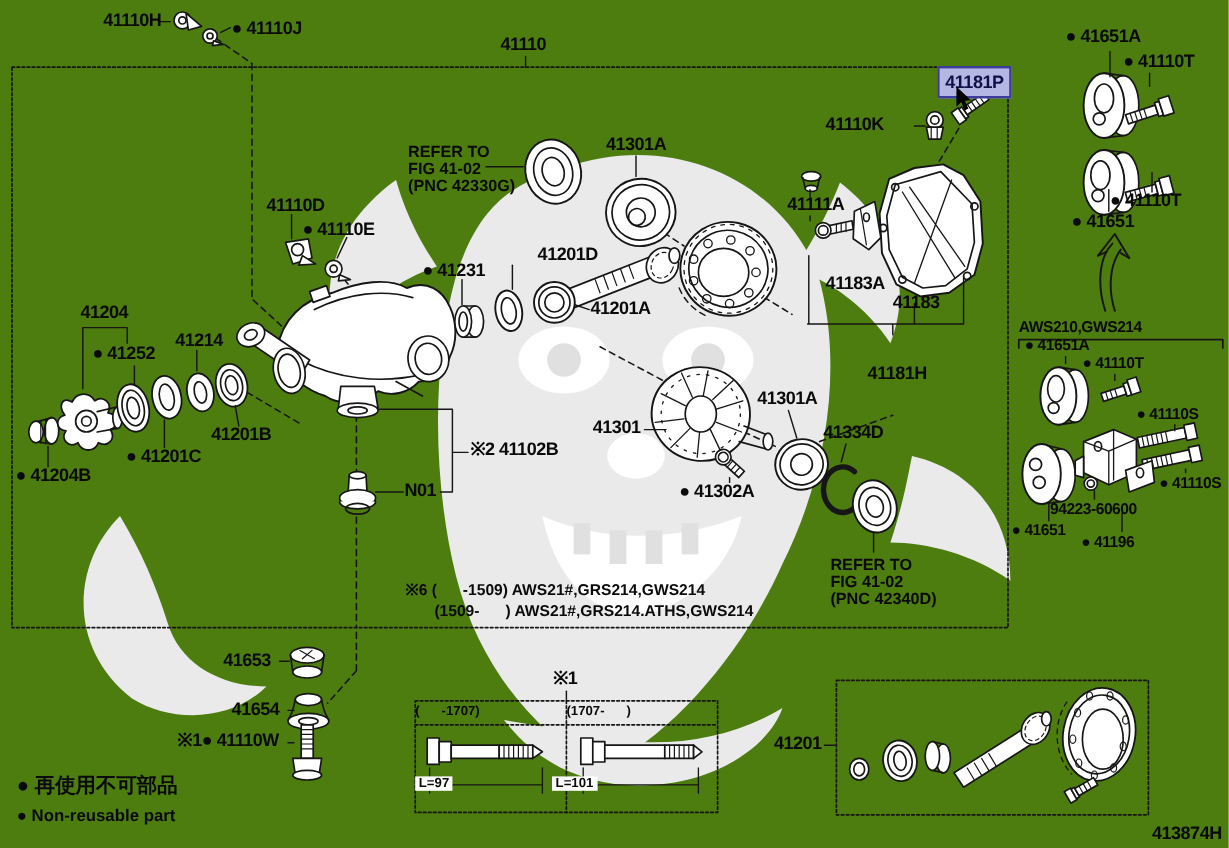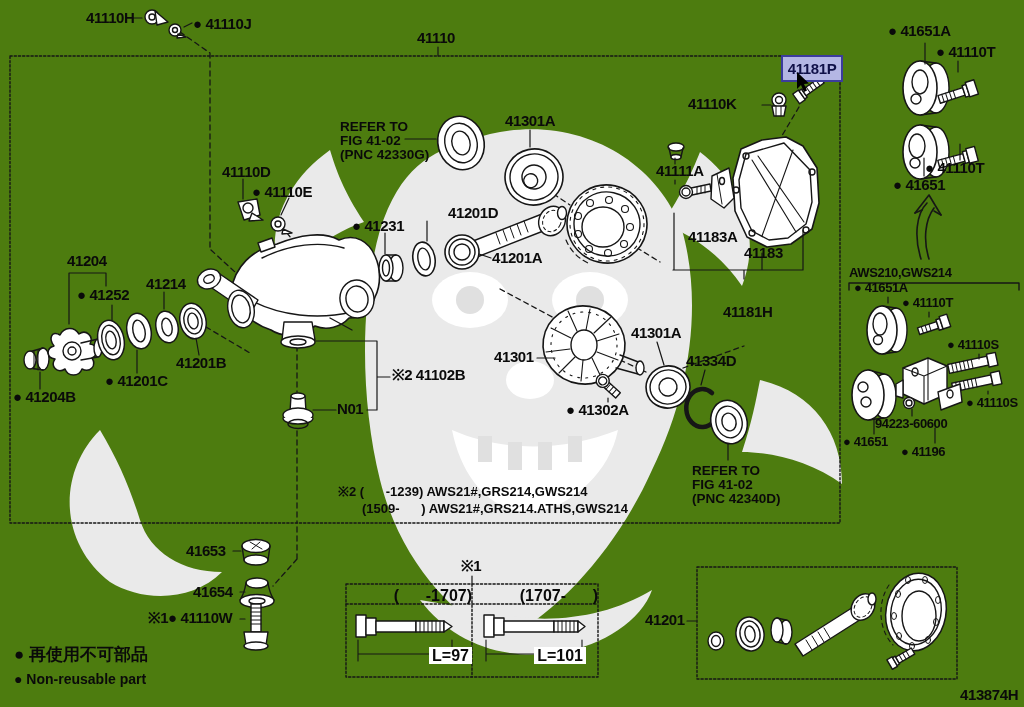--- a/index.html
+++ b/index.html
@@ -11,21 +11,21 @@
   .pn-sm{font-size:13px;}
   .note{position:absolute;font-weight:bold;font-size:13px;color:#0a0a0a;white-space:pre;
         line-height:16px;z-index:3;}
   .refer{position:absolute;font-weight:bold;font-size:13.5px;color:#0a0a0a;line-height:14px;
          white-space:pre;z-index:3;}
   .highlight-box{position:absolute;left:781px;top:55px;width:58px;height:23px;z-index:4;
       display:flex;align-items:center;justify-content:center;
       border:2px solid #3c3c9c;background:#b4b6e4;}
   .highlight-box .pn-in{font-weight:bold;font-size:15px;letter-spacing:-0.4px;color:#101048;text-align:right;}
   .cursor-wrap{position:absolute;left:794px;top:72px;width:20px;height:24px;z-index:6;}
-  .tbl-center{position:absolute;text-align:right;z-index:3;font-weight:bold;font-size:16px;
+  .tbl-center{position:absolute;text-align:left;z-index:3;font-weight:bold;font-size:11px;
       white-space:pre;color:#0a0a0a;}
   .dim-label{background:#fff;padding:0 3px;}
 </style>
 </head>
 <body>
 
 <div class="stage">
 
 <svg class="art" width="1024" height="707" viewBox="0 0 1024 707">
 
@@ -546,21 +546,21 @@
 <div class="pn" style="left:494px;top:350px;">41301</div>
 <div class="pn" style="left:631px;top:326px;">41301A</div>
 <div class="pn" style="left:686px;top:354px;">41334D</div>
 <div class="pn" style="left:566px;top:403px;">● 41302A</div>
 <div class="pn" style="left:688px;top:230px;">41183A</div>
 <div class="pn" style="left:744px;top:246px;">41183</div>
 <div class="pn" style="left:723px;top:281px;margin-top:24px;">41181H</div>
 
 <div class="refer" style="left:692px;top:464px;"><span>REFER TO</span><br><span>FIG 41-02</span><br><span>(PNC 42340D)</span></div>
 
-<div class="note" style="left:338px;top:483px;line-height:17px;"><span>※2 (      -1239) AWS21#,GRS214,GWS214</span><br><span style="margin-left:24px;">(1509-      ) AWS21#,GRS214.ATHS,GWS214</span></div>
+<div class="note" style="left:338px;top:483px;line-height:17px;"><span>※6 (      -1509) AWS21#,GRS214,GWS214</span><br><span style="margin-left:24px;">(1509-      ) AWS21#,GRS214.ATHS,GWS214</span></div>
 
 <div class="pn pn-sm" style="left:849px;top:266px;">AWS210,GWS214</div>
 <div class="pn pn-sm" style="left:854px;top:281px;">● 41651A</div>
 <div class="pn pn-sm" style="left:902px;top:296px;">● 41110T</div>
 <div class="pn pn-sm" style="left:947px;top:338px;">● 41110S</div>
 <div class="pn pn-sm" style="left:966px;top:396px;">● 41110S</div>
 <div class="pn pn-sm" style="left:875px;top:417px;">94223-60600</div>
 <div class="pn pn-sm" style="left:843px;top:435px;">● 41651</div>
 <div class="pn pn-sm" style="left:901px;top:445px;">● 41196</div>
 

